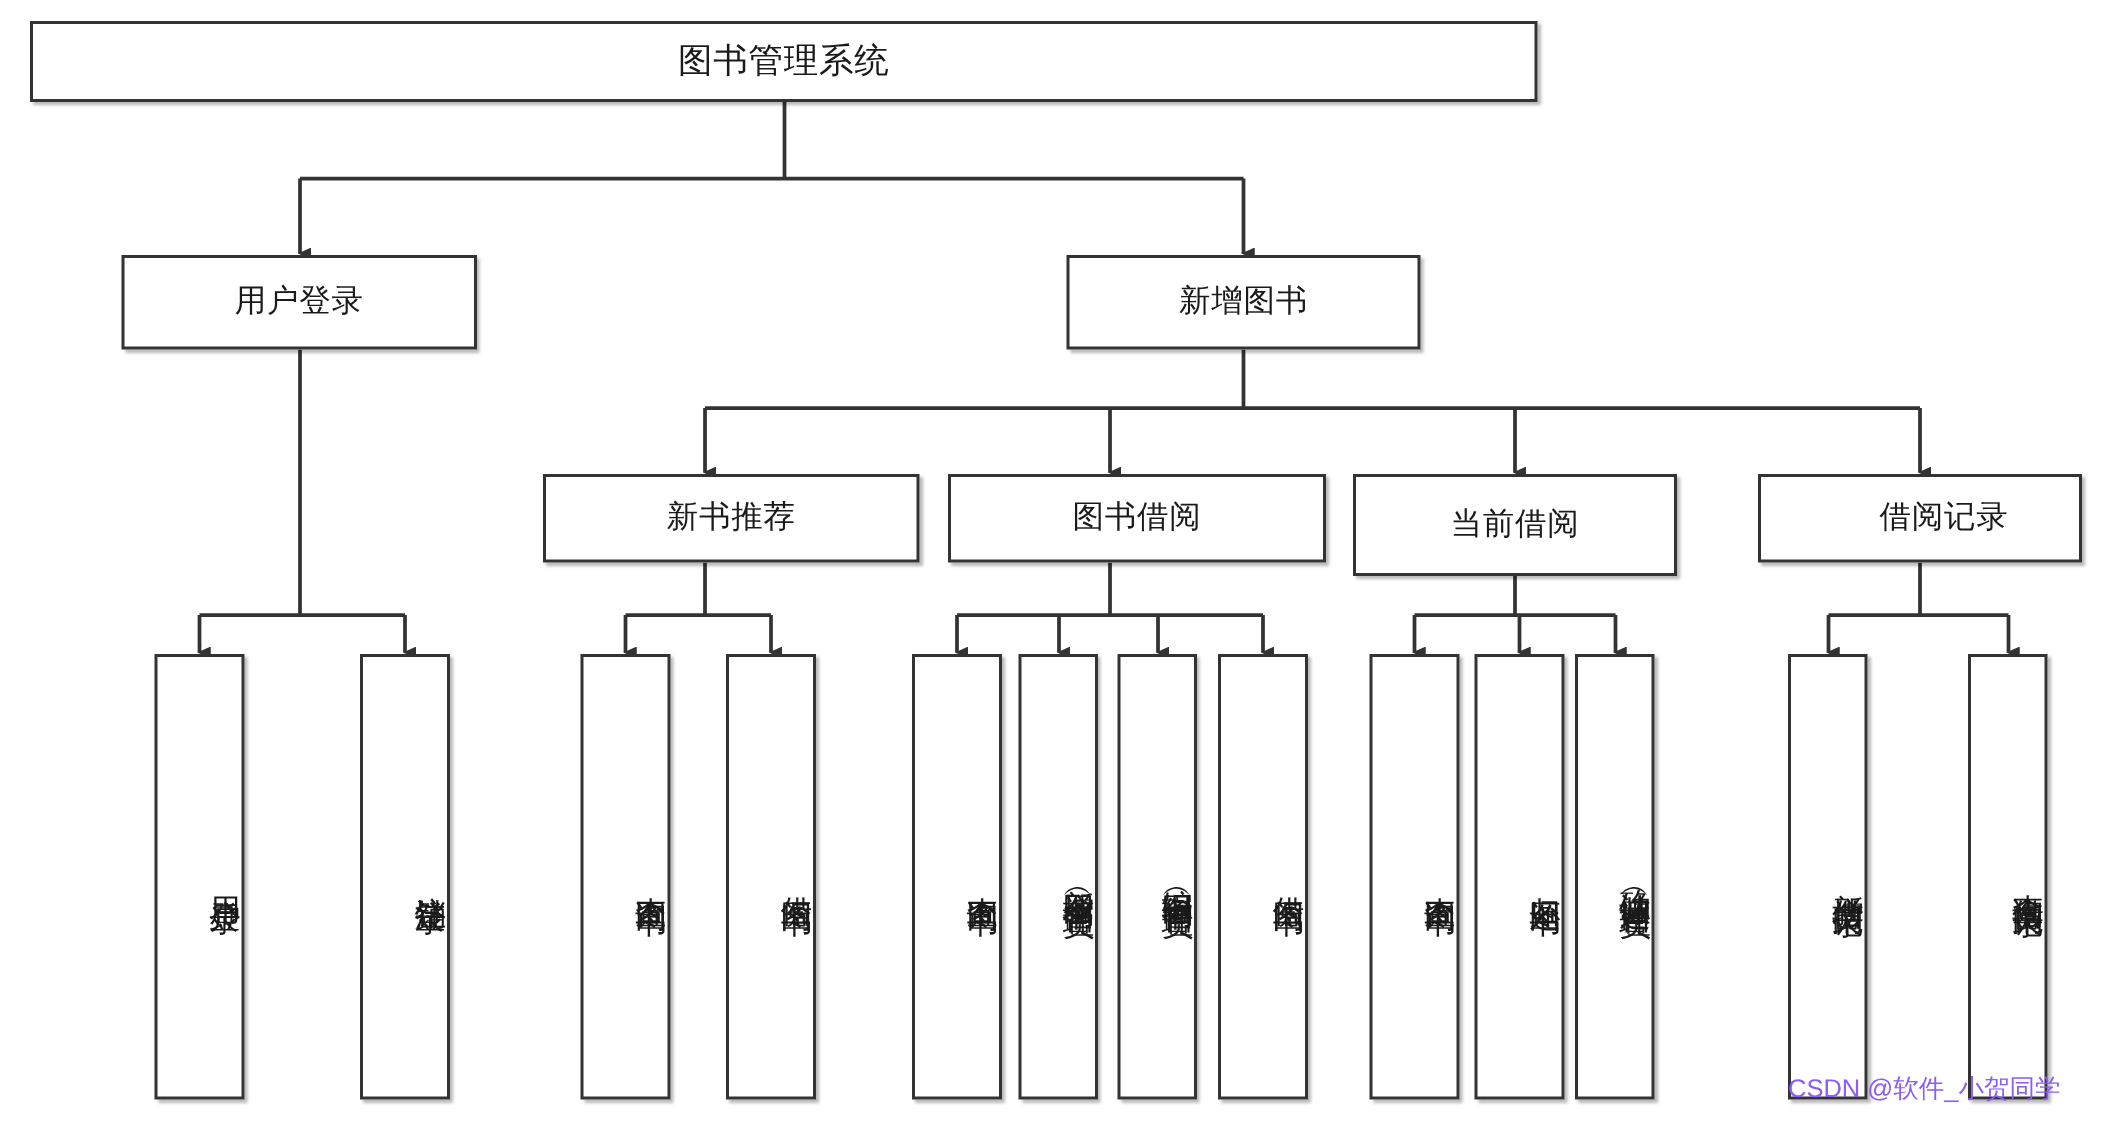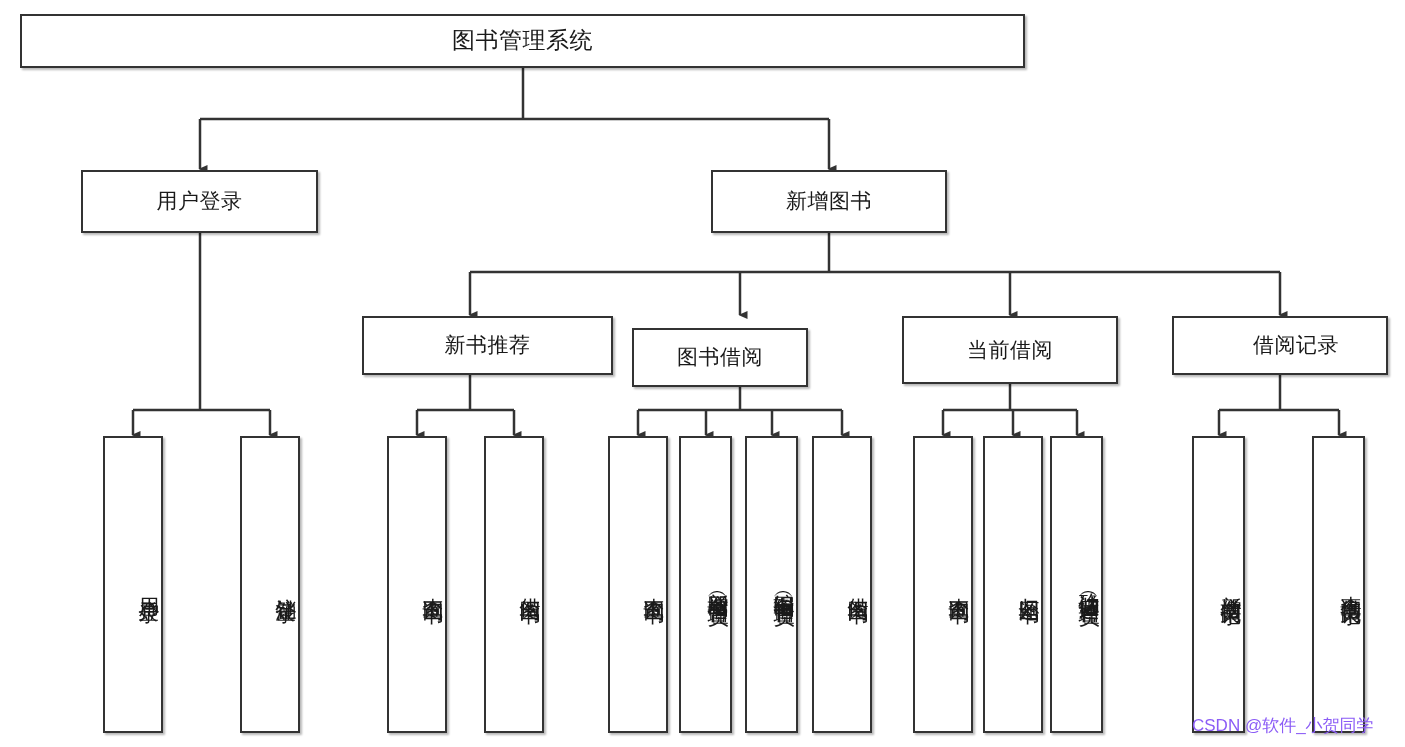--- a/index.html
+++ b/index.html
@@ -108,21 +108,21 @@
         <path d="M1219,410 L1219,435" stroke="#333333" stroke-width="2.5" fill="none" marker-end="url(#arrow)"></path>
         <path d="M1339,410 L1339,435" stroke="#333333" stroke-width="2.5" fill="none" marker-end="url(#arrow)"></path>
       </g>
   </svg>
 
   <div id="node-layer">
       <div class="node horizontal level1" style="left: 20px; top: 14px; width: 1005px; height: 54px;">图书管理系统</div>
       <div class="node horizontal" style="left: 81px; top: 170px; width: 237px; height: 63px;">用户登录</div>
       <div class="node horizontal" style="left: 711px; top: 170px; width: 236px; height: 63px;">新增图书</div>
       <div class="node horizontal" style="left: 362px; top: 316px; width: 251px; height: 59px;">新书推荐</div>
-      <div class="node horizontal" style="left: 632px; top: 328px; width: 176px; height: 59px;">图书借阅</div>
+      <div class="node horizontal" style="left: 632px; top: 316px; width: 252px; height: 59px;">图书借阅</div>
       <div class="node horizontal" style="left: 902px; top: 316px; width: 216px; height: 68px;">当前借阅</div>
       <div class="node horizontal" style="left: 1172px; top: 316px; width: 216px; height: 59px; padding-left: 32px;">借阅记录</div>
       <div class="node vertical" style="left: 103px; top: 436px; width: 60px; height: 297px;">用户登录</div>
       <div class="node vertical" style="left: 240px; top: 436px; width: 60px; height: 297px;">注销登录</div>
       <div class="node vertical" style="left: 387px; top: 436px; width: 60px; height: 297px;">查询图书</div>
       <div class="node vertical" style="left: 484px; top: 436px; width: 60px; height: 297px;">借阅图书</div>
       <div class="node vertical" style="left: 608px; top: 436px; width: 60px; height: 297px;">查询图书</div>
       <div class="node vertical" style="left: 679px; top: 436px; width: 53px; height: 297px;">新增图书（管理员）</div>
       <div class="node vertical" style="left: 745px; top: 436px; width: 53px; height: 297px;">编辑图书（管理员）</div>
       <div class="node vertical" style="left: 812px; top: 436px; width: 60px; height: 297px;">借阅图书</div>

